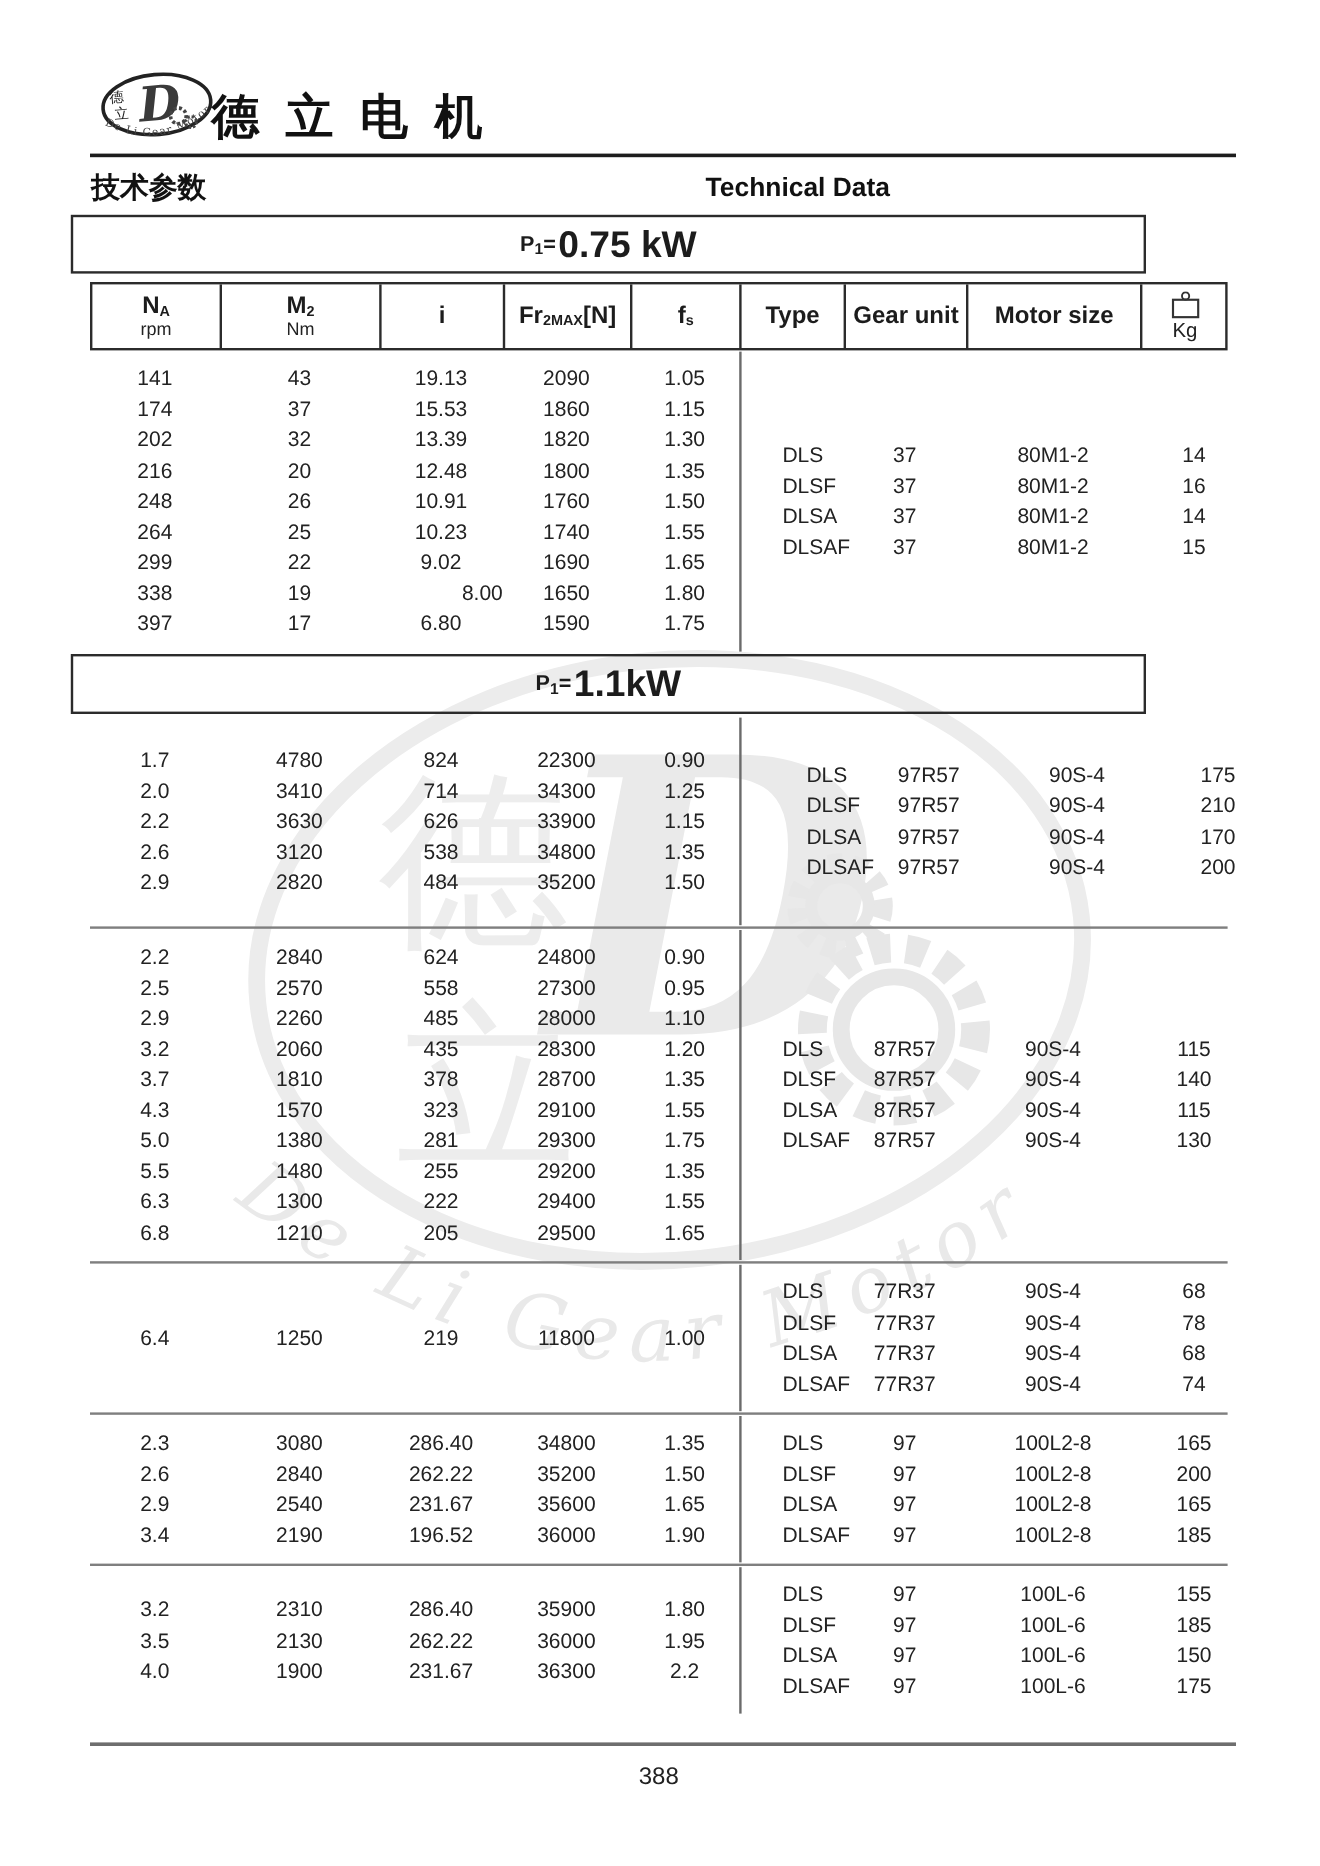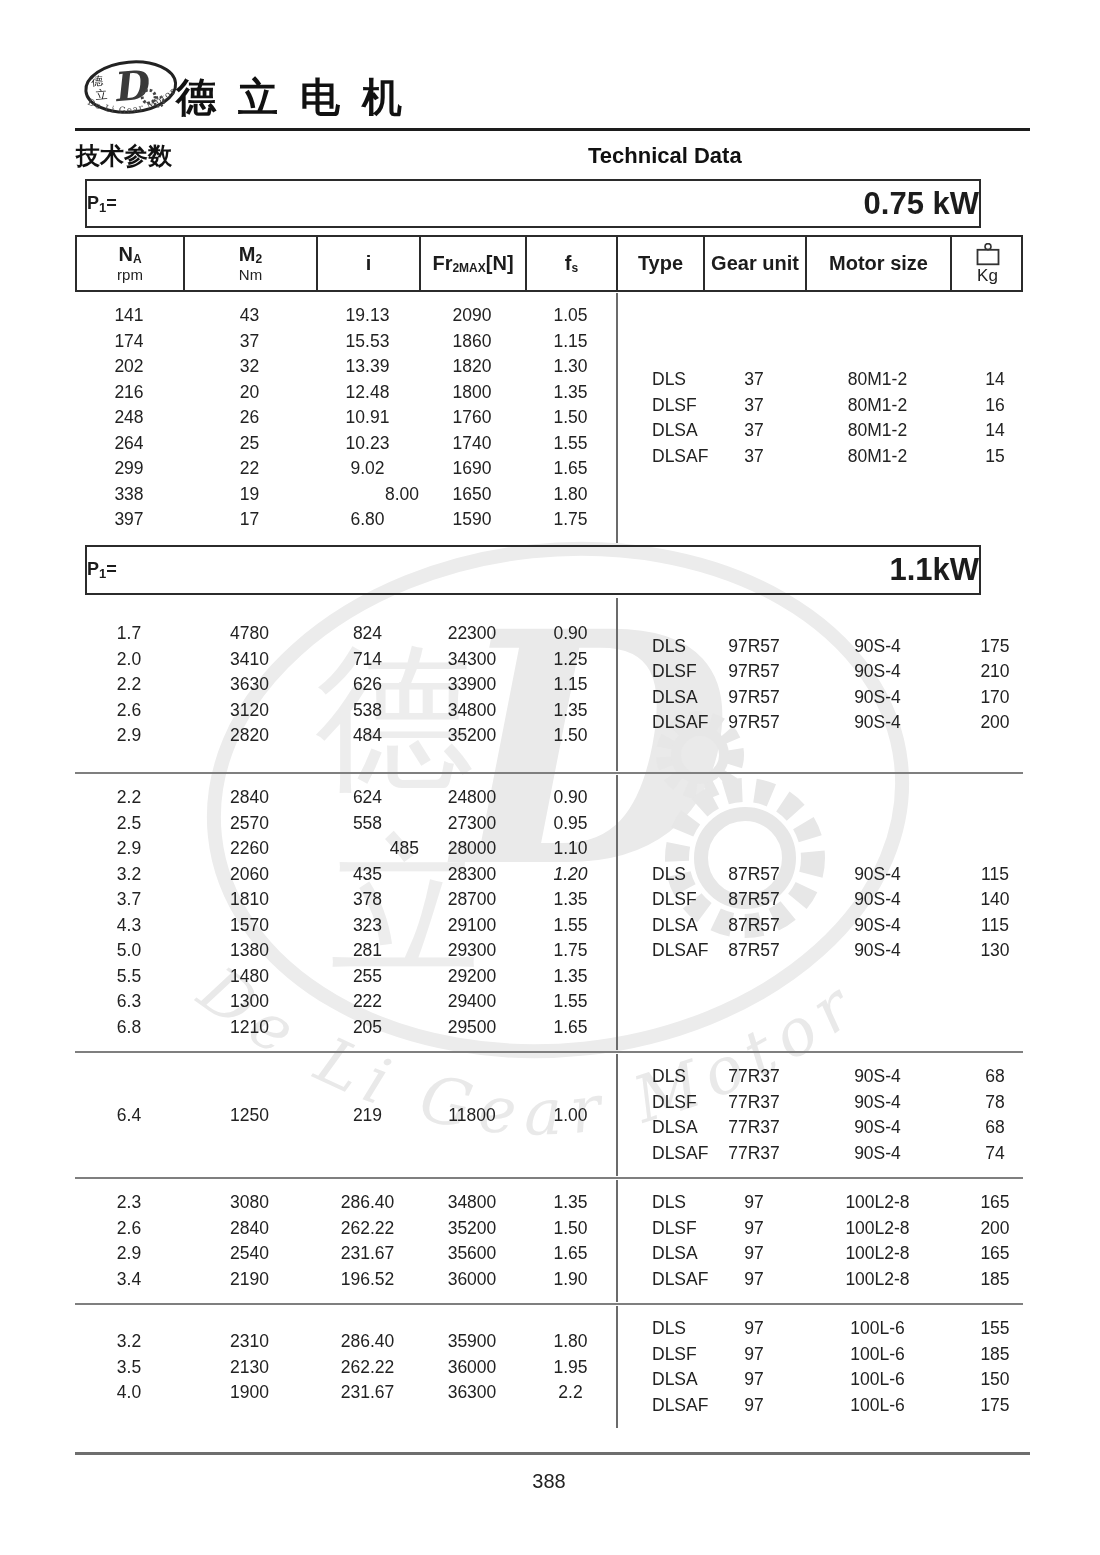--- a/index.html
+++ b/index.html
@@ -10,22 +10,22 @@
 
   
   .logo{position:absolute;left:78px;top:58px;}
   .brand{position:absolute;left:176px;top:70px;font-size:40px;font-weight:bold;
          letter-spacing:22px;font-family:"DejaVu Serif", serif;color:#111;white-space:nowrap;}
   .head-rule{position:absolute;left:75px;top:128px;width:955px;height:3px;background:#1d1d1d;}
   .title-cn{position:absolute;left:76px;top:140px;font-size:24px;font-weight:bold;color:#111;}
   .title-en{position:absolute;left:588px;top:143px;font-size:22px;font-weight:bold;color:#111;}
 
   
-  .power-box{position:absolute;left:85px;width:896px;box-sizing:border-box;border:2px solid #2b2b2b;
-             display:flex;align-items:center;justify-content:space-between;}
+  .power-box{position:absolute;left:59px;width:896px;box-sizing:border-box;border:2px solid #2b2b2b;
+             display:flex;align-items:center;justify-content:center;}
   .pb-075{top:179px;height:49px;}
   .pb-11{top:545px;height:50px;}
   .pfx{font-weight:bold;font-size:18px;letter-spacing:0;}
   .pfx sub{font-size:13px;vertical-align:-3px;}
   .pval{font-weight:bold;font-size:31px;margin-left:2px;letter-spacing:0;}
 
   
   .col-header{position:absolute;left:75px;top:235px;width:948px;height:57px;box-sizing:border-box;
               border:2px solid #2b2b2b;display:flex;}
   .hcell{box-sizing:border-box;border-right:2px solid #2b2b2b;display:flex;flex-direction:column;
@@ -237,21 +237,21 @@
         </div>
       </div>
     </div>
 
   <div class="power-box pb-11 layer">
     <span class="pfx"><span>P</span><sub>1</sub><span>=</span></span>
     <span class="pval">1.1kW</span>
   </div>
 
   <div class="tbody t11 layer" id="table-11-body">
-      <div class="dsection" style="height: 175px;">
+      <div class="dsection" style="height: 175px; gap: 20px;">
         <div class="lblock">
           <div class="drow">
             <div class="dcell" style="width: 108px;">1.7</div>
             <div class="dcell" style="width: 133px;">4780</div>
             <div class="dcell" style="width: 103px;">824</div>
             <div class="dcell" style="width: 106px;">22300</div>
             <div class="dcell" style="width: 91px;">0.90</div>
           </div>
           <div class="drow">
             <div class="dcell" style="width: 108px;">2.0</div>
@@ -322,30 +322,30 @@
           <div class="drow">
             <div class="dcell" style="width: 108px;">2.5</div>
             <div class="dcell" style="width: 133px;">2570</div>
             <div class="dcell" style="width: 103px;">558</div>
             <div class="dcell" style="width: 106px;">27300</div>
             <div class="dcell" style="width: 91px;">0.95</div>
           </div>
           <div class="drow">
             <div class="dcell" style="width: 108px;">2.9</div>
             <div class="dcell" style="width: 133px;">2260</div>
-            <div class="dcell" style="width: 103px; text-align: right;">485</div>
+            <div class="dcell" style="width: 103px;">485</div>
             <div class="dcell" style="width: 106px;">28000</div>
             <div class="dcell" style="width: 91px;">1.10</div>
           </div>
           <div class="drow">
             <div class="dcell" style="width: 108px;">3.2</div>
             <div class="dcell" style="width: 133px;">2060</div>
             <div class="dcell" style="width: 103px;">435</div>
             <div class="dcell" style="width: 106px;">28300</div>
-            <div class="dcell" style="width: 91px; font-style: italic;">1.20</div>
+            <div class="dcell" style="width: 91px;">1.20</div>
           </div>
           <div class="drow">
             <div class="dcell" style="width: 108px;">3.7</div>
             <div class="dcell" style="width: 133px;">1810</div>
             <div class="dcell" style="width: 103px;">378</div>
             <div class="dcell" style="width: 106px;">28700</div>
             <div class="dcell" style="width: 91px;">1.35</div>
           </div>
           <div class="drow">
             <div class="dcell" style="width: 108px;">4.3</div>

